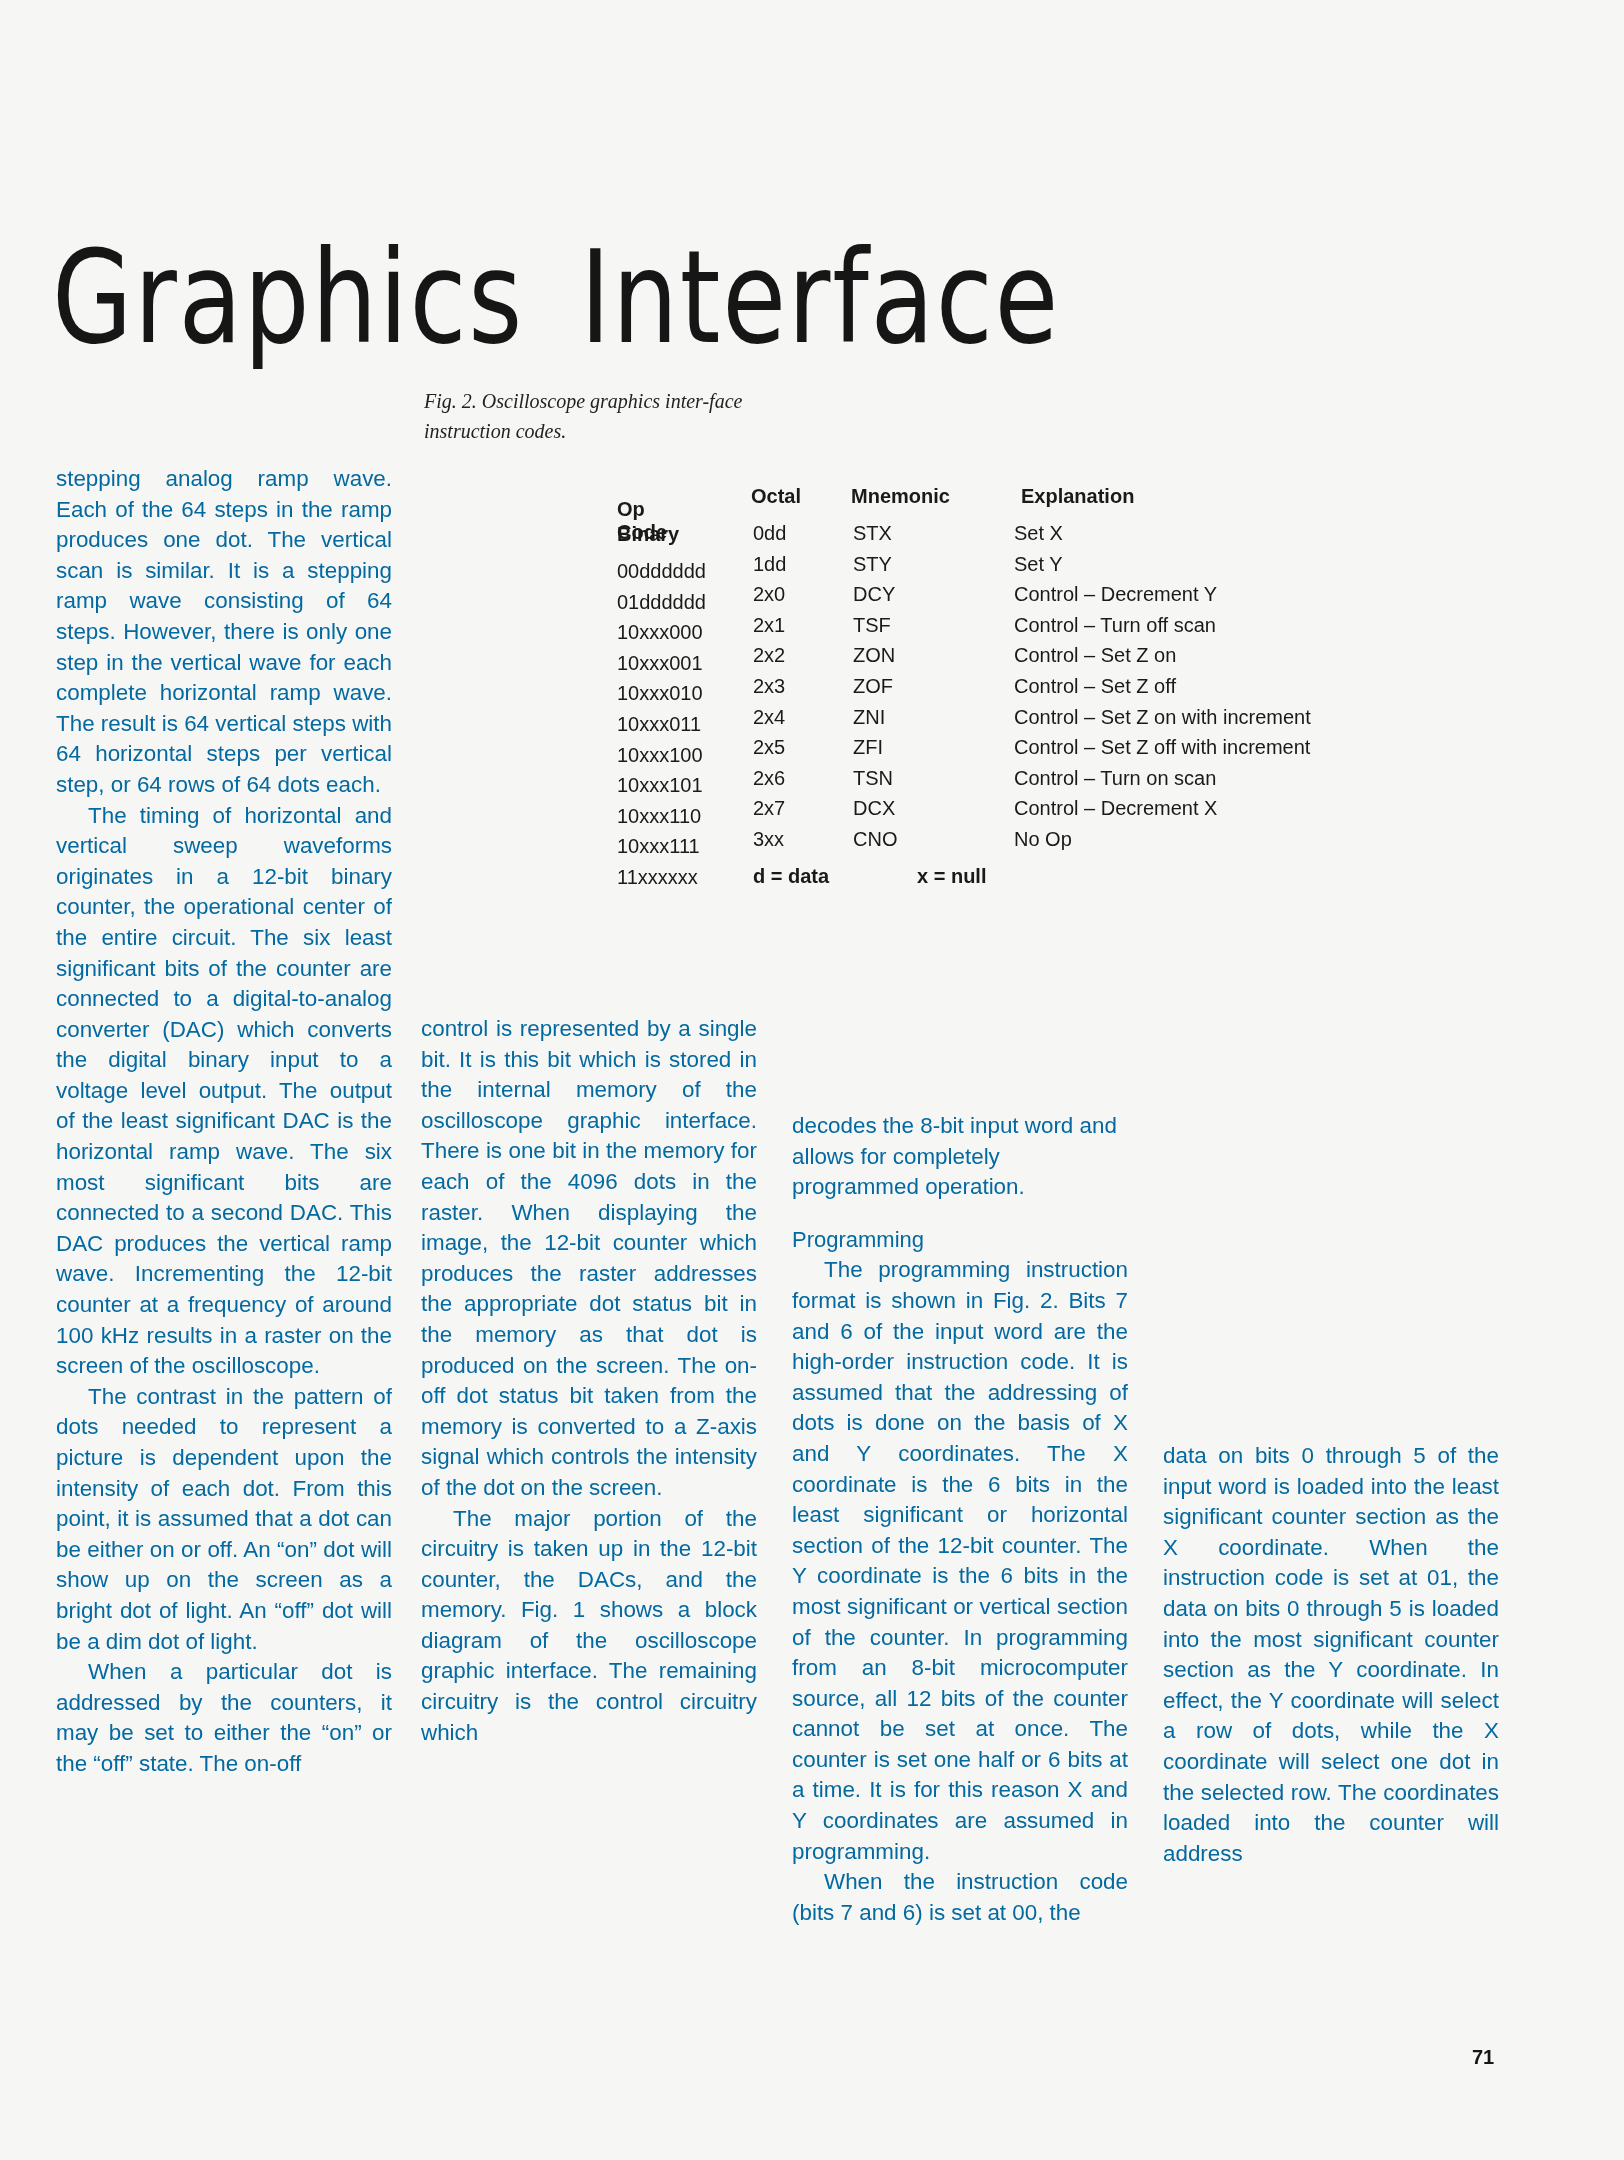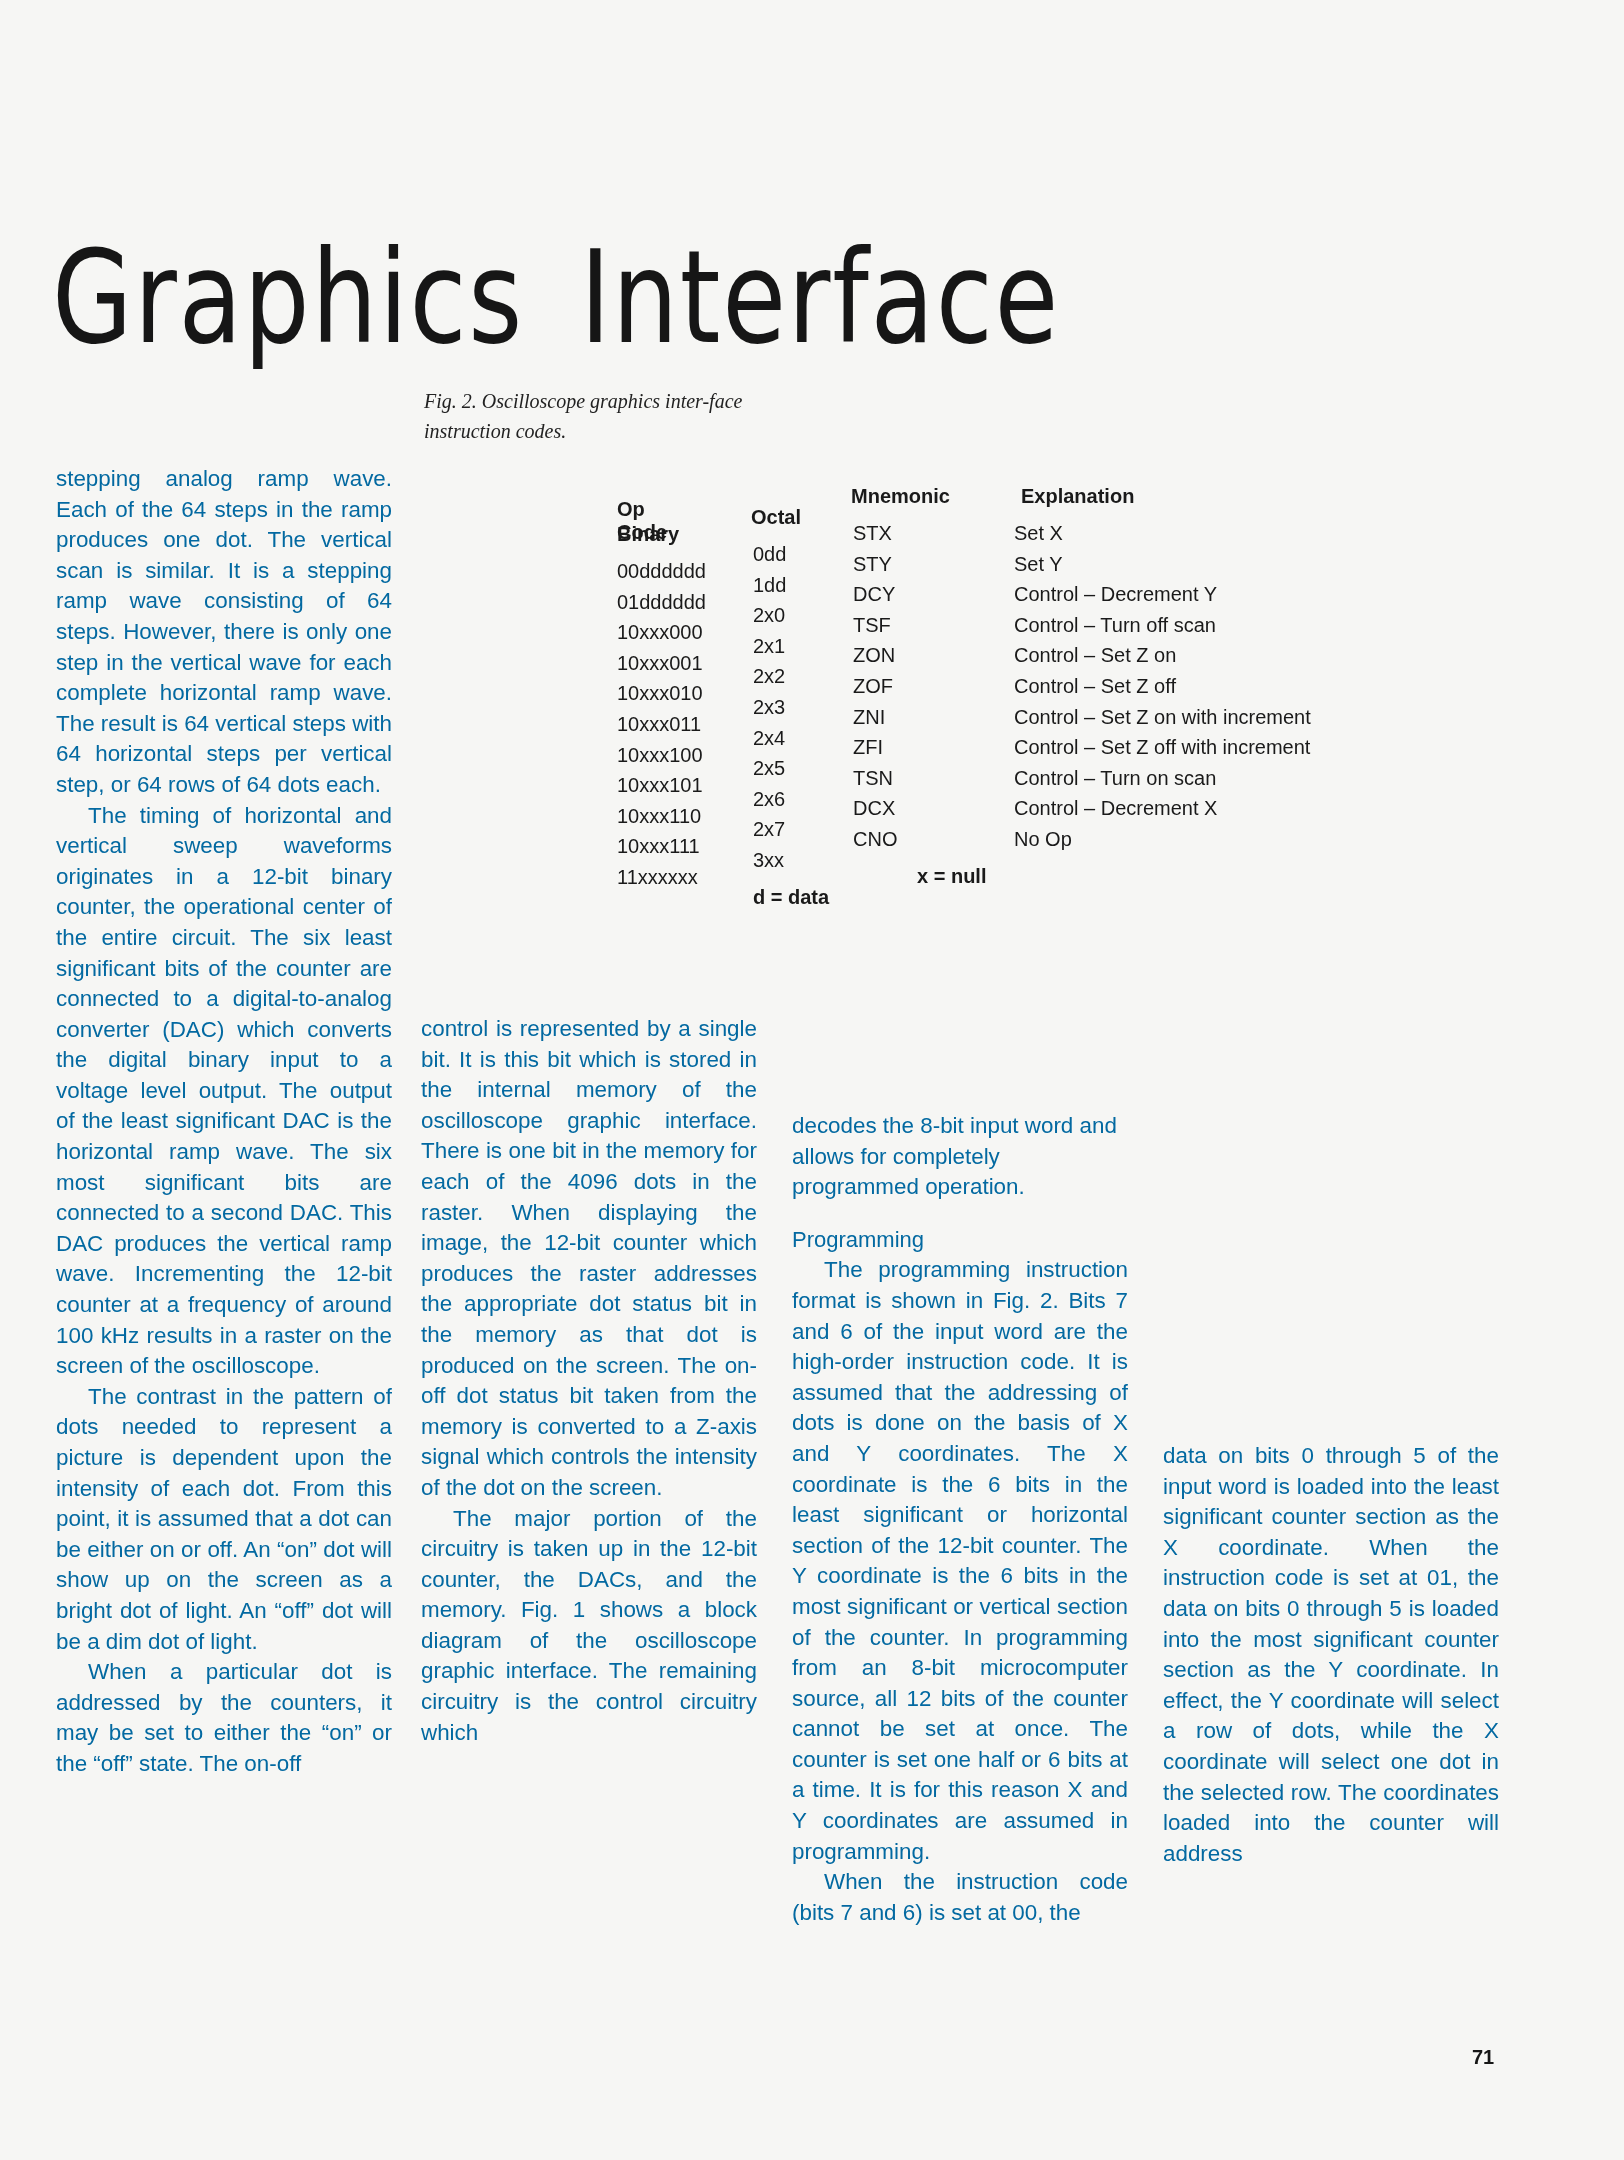--- a/index.html
+++ b/index.html
@@ -15,21 +15,21 @@
   .title span + span { margin-left:62px; }
   .caption {
     position:absolute; left:424px; top:386px; width:360px; font-style:italic;
     font-family:"Liberation Serif", serif; font-size:20px; line-height:30px; color:#222;
   }
   .optable { position:absolute; left:617px; top:460px; font-family:"Liberation Sans", sans-serif; font-size:20px; color:#1a1a1a; }
   .optable .hdr { position:relative; height:52px; font-weight:bold; }
   .optable .hdr div { position:absolute; }
   .row { position:relative; height:30.6px; }
   .row div, .legend div { position:absolute; top:0; white-space:nowrap; }
-  .c1 { left:0;margin-top:38px; } .c2 { left:136px;margin-top:21px; } .c3 { left:236px; } .c4 { left:397px; }
+  .c1 { left:0;margin-top:38px; } .c2 { left:136px; } .c3 { left:236px; } .c4 { left:397px; }
   .legend { position:relative; height:30px; margin-top:6px; font-weight:bold; }
   .col {
     position:absolute; width:336px; font-family:"Liberation Sans", sans-serif;
     font-size:22.4px; line-height:30.6px; text-align:justify; color:#0369a1;
   }
   .col p { margin:0; }
   .col p.ind { text-indent:32px; }
   .col h3 { margin:22px 0 0 0; font-size:22px; font-weight:normal; line-height:30.6px; }
   .pagenum { position:absolute; left:1472px; top:2046px; font-weight:bold; font-size:20px; font-family:"Liberation Sans", sans-serif; }
 </style>

